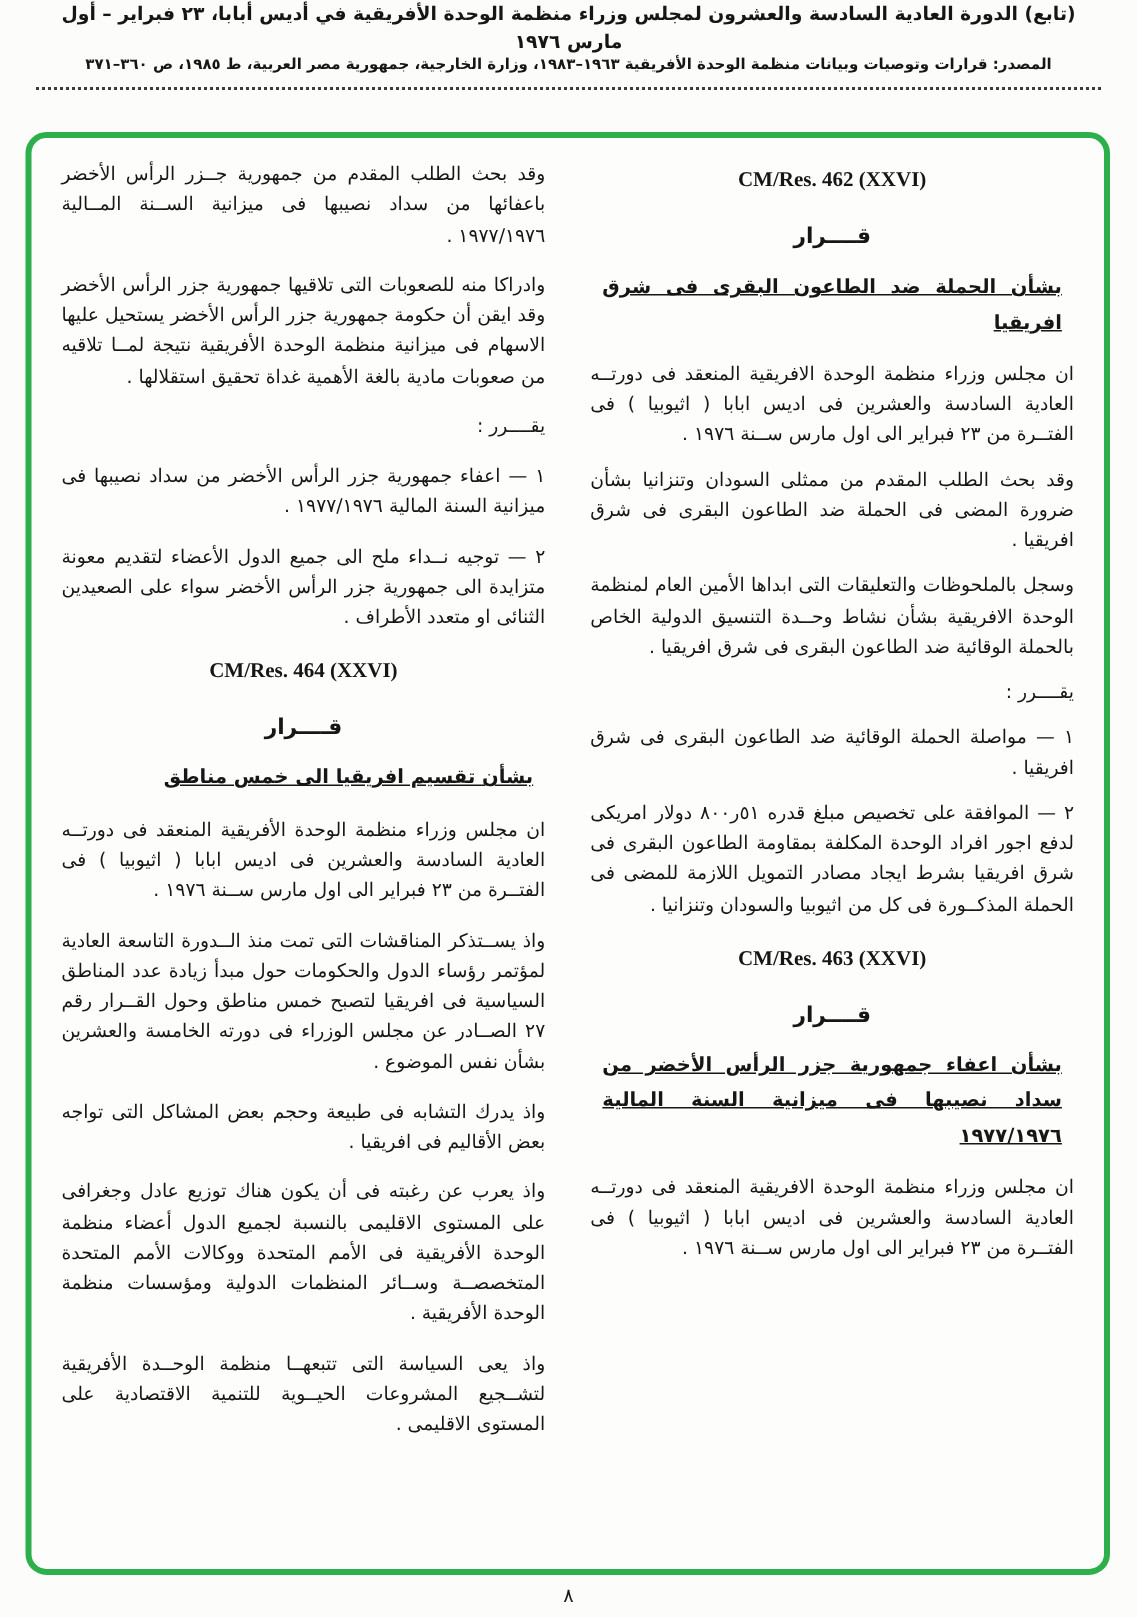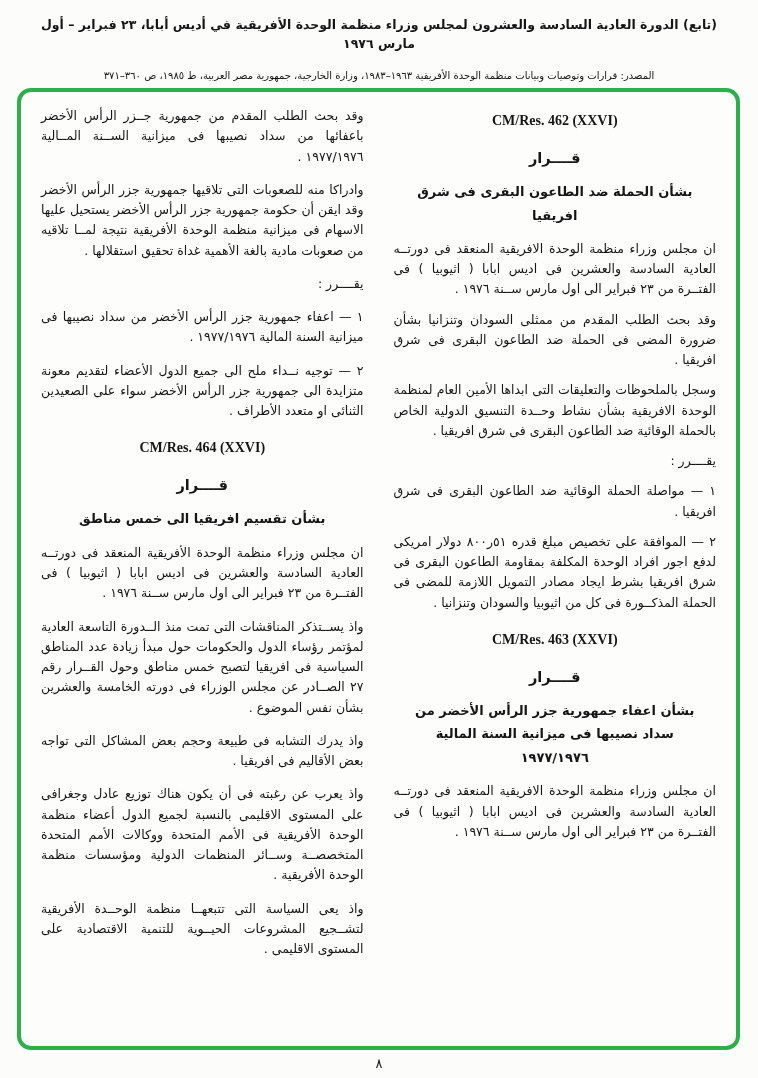--- a/index.html
+++ b/index.html
@@ -6,33 +6,33 @@
   html, body { width: 758px; height: 1078px; }
   body {
     background: #fcfcfa;
     color: #161616;
     font-family: "DejaVu Sans", sans-serif;
     position: relative;
     overflow: hidden;
   }
   .header {
     position: absolute;
-    top: 16px; left: 24px; right: 24px;
+    top: 0; left: 24px; right: 24px;
     direction: rtl;
     text-align: center;
   }
   .header .h1 {
     font-size: 12.5px;
     font-weight: 700;
     line-height: 1.5;
   }
   .header .h2 {
     font-size: 10px;
-    font-weight: 400;
-    margin-top: 16px;
+    font-weight: 700;
+    margin-top: 0;
     padding-bottom: 9px;
     border-bottom: 2px dotted #3c3c3c;
   }
   .green-box {
     position: absolute;
     top: 88px; left: 17px;
     width: 723px; height: 962px;
     border: 4px solid #2db04b;
     border-radius: 14px;
     background: #fdfdfc;
@@ -62,26 +62,26 @@
   }
   .res-code.spaced { margin-top: 16px; }
   .qarar {
     text-align: center;
     font-weight: 700;
     font-size: 14.5px;
     letter-spacing: 1px;
     margin: 0 0 10px;
   }
   .subject {
-    text-align: center;
     font-weight: 700;
     font-size: 13px;
     line-height: 1.8;
     margin: 0 auto 12px;
     max-width: 95%;
+    text-decoration: underline;
   }
   .para { margin: 0 0 10px; }
   .col2 .para { margin: 0 0 13px; }
   .decides { margin-top: 4px; }
   .footer {
     position: absolute;
     bottom: 6px; left: 0; right: 0;
     text-align: center;
   }
   .pagenum { font-size: 13px; color: #1a1a1a; }

